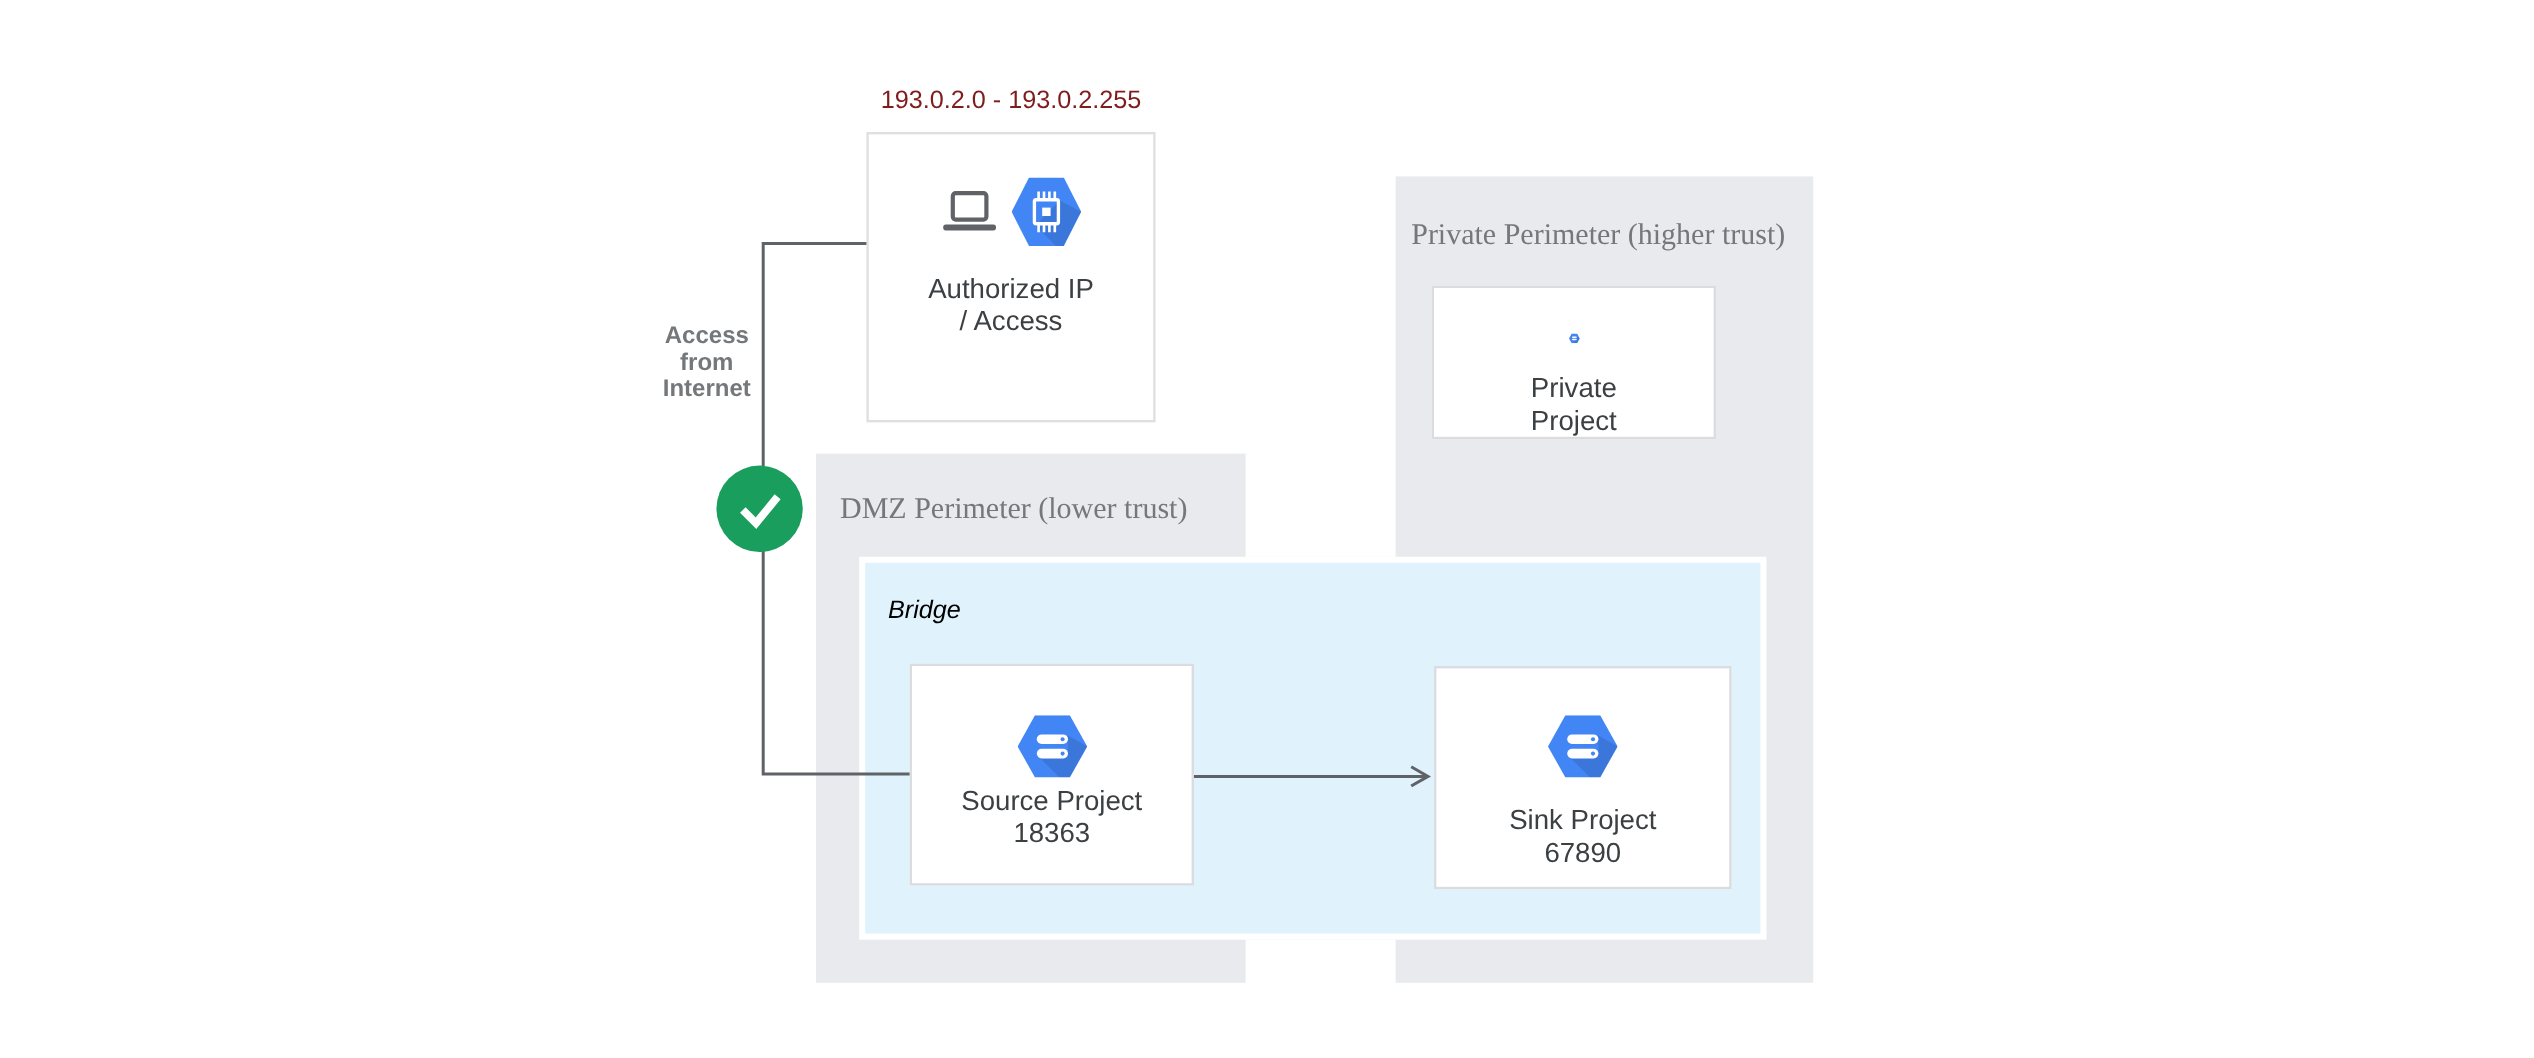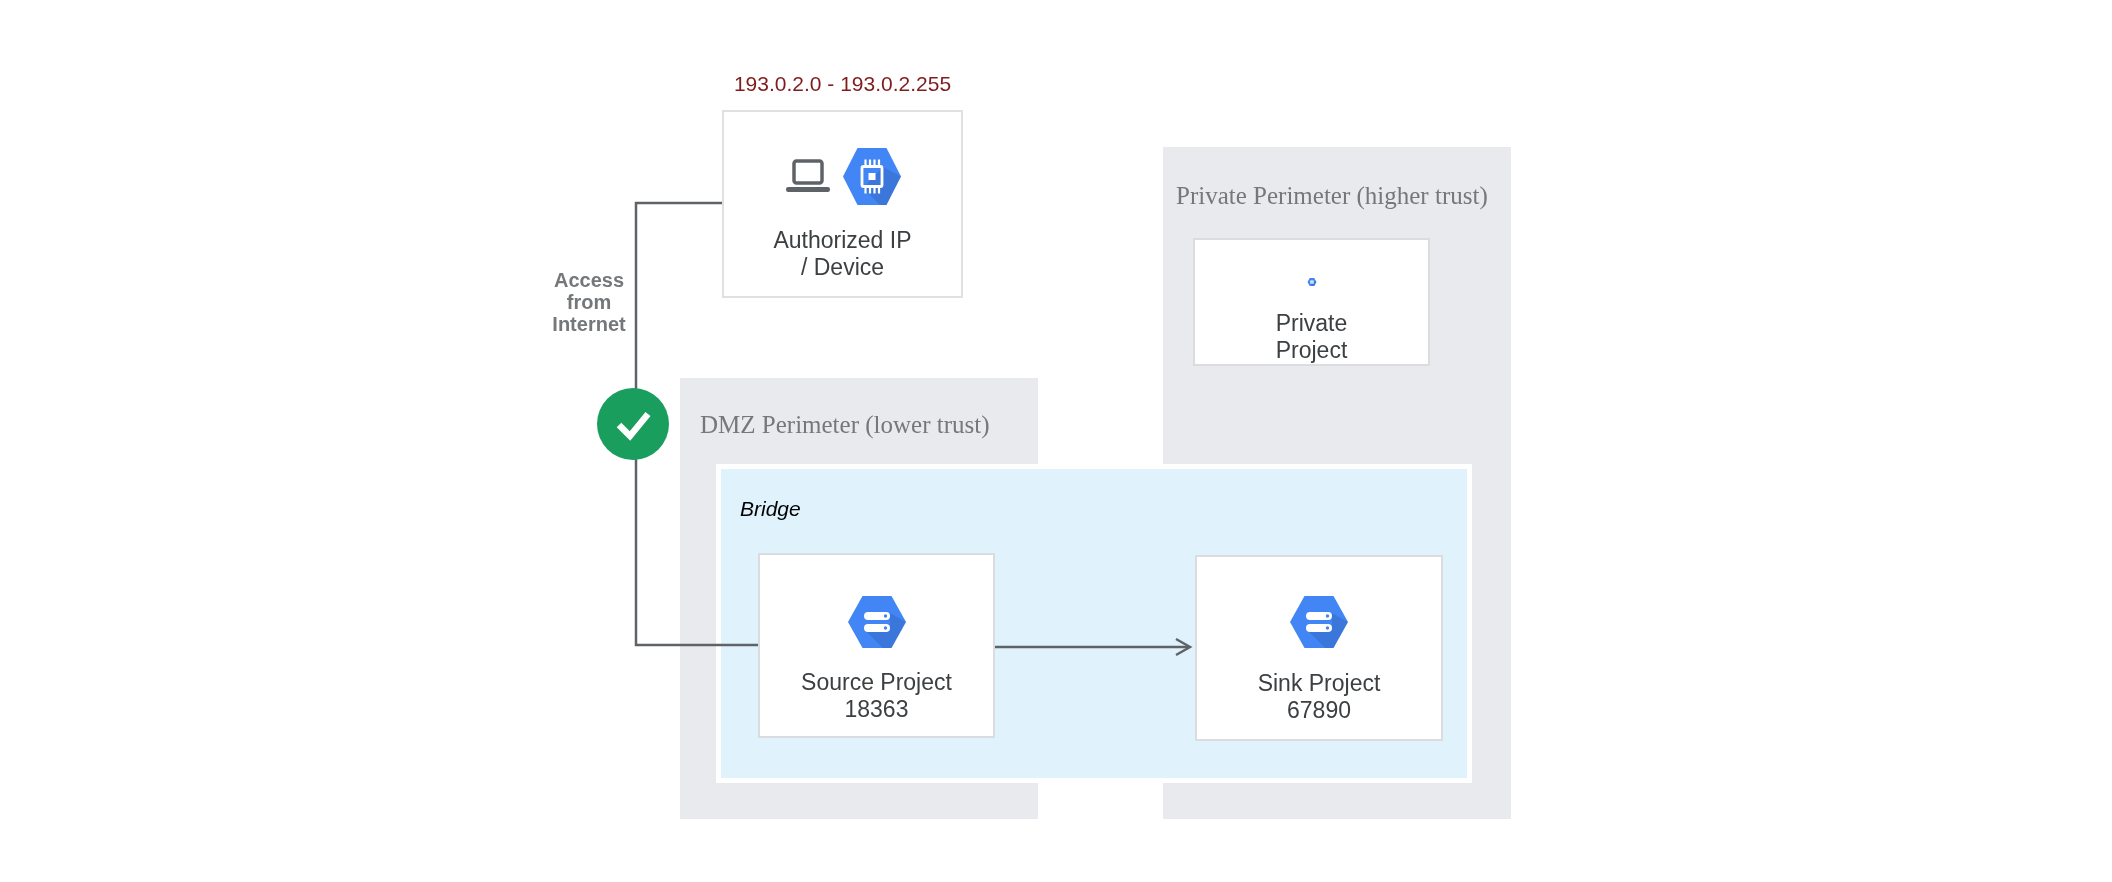--- a/index.html
+++ b/index.html
@@ -18,30 +18,30 @@
   .bridge{
     position:absolute;left:716px;top:464px;width:756px;height:319px;
     background:#e0f3fc;border:5px solid #ffffff;box-sizing:border-box;z-index:2;
   }
   .bridge-label{position:absolute;left:19px;top:28px;color:#000000;font-size:21px;font-style:italic;}
   
   .node{
     position:absolute;background:#ffffff;border:2px solid #e0e0e0;box-sizing:border-box;
     z-index:4;display:flex;flex-direction:column;align-items:center;
   }
-  .node-authorized{left:722px;top:110px;width:241px;height:188px;padding-top:36px;}
+  .node-authorized{left:722px;top:110px;width:241px;height:242px;padding-top:36px;}
   .node-source{left:758px;top:553px;width:237px;height:185px;padding-top:41px;}
   .node-sink{left:1195px;top:555px;width:248px;height:186px;padding-top:39px;}
   .node-private-project{left:1193px;top:238px;width:237px;height:128px;padding-top:38px;}
   .node-source,.node-sink,.node-private-project{border-color:#dadce0;}
   .icon-row{display:flex;align-items:center;gap:12px;}
   .node-title{
     margin-top:22px;text-align:center;color:#3c4043;font-size:23px;line-height:27px;
   }
-  .node-source .node-title{margin-top:21px;}
+  .node-source .node-title{margin-top:6px;}
   .node-private-project .node-title{margin-top:24px;}
   
   .ip-range{
     position:absolute;left:722px;top:72px;width:241px;text-align:center;
     color:#7f1d1d;font-size:21px;white-space:nowrap;z-index:3;
   }
   .access-label{
     position:absolute;left:545px;top:269px;width:88px;text-align:center;
     color:#75787b;font-size:20px;line-height:22px;z-index:3;font-weight:bold;
   }
@@ -91,21 +91,21 @@
           <line x1="27" y1="38.5" x2="27" y2="45.5"></line>
           <line x1="31.5" y1="38.5" x2="31.5" y2="45.5"></line>
           <line x1="36" y1="38.5" x2="36" y2="45.5"></line>
         </g>
         <rect x="19" y="18.5" width="20" height="20" rx="1.5" fill="none" stroke="#ffffff" stroke-width="2.8"></rect>
         <rect x="25.5" y="25" width="7" height="7" fill="#ffffff"></rect>
       </svg>
     </div>
     <div class="node-title">
       <div>Authorized IP</div>
-      <div>/ Device</div>
+      <div>/ Access</div>
     </div>
   </div>
 
   <div class="node node-source">
     <svg width="58" height="52" viewBox="0 0 58 52">
       <polygon points="14.5,0 43.5,0 58,26 43.5,52 14.5,52 0,26" fill="#4285f4"></polygon>
       <polygon points="18,35 35,52 43.5,52 58,26 42,17 42,35" fill="rgba(0,0,0,0.10)"></polygon>
       <rect x="16" y="16" width="26" height="8" rx="4" fill="#ffffff"></rect>
       <rect x="16" y="28" width="26" height="8" rx="4" fill="#ffffff"></rect>
       <circle cx="37.5" cy="20" r="1.7" fill="#4285f4"></circle>

